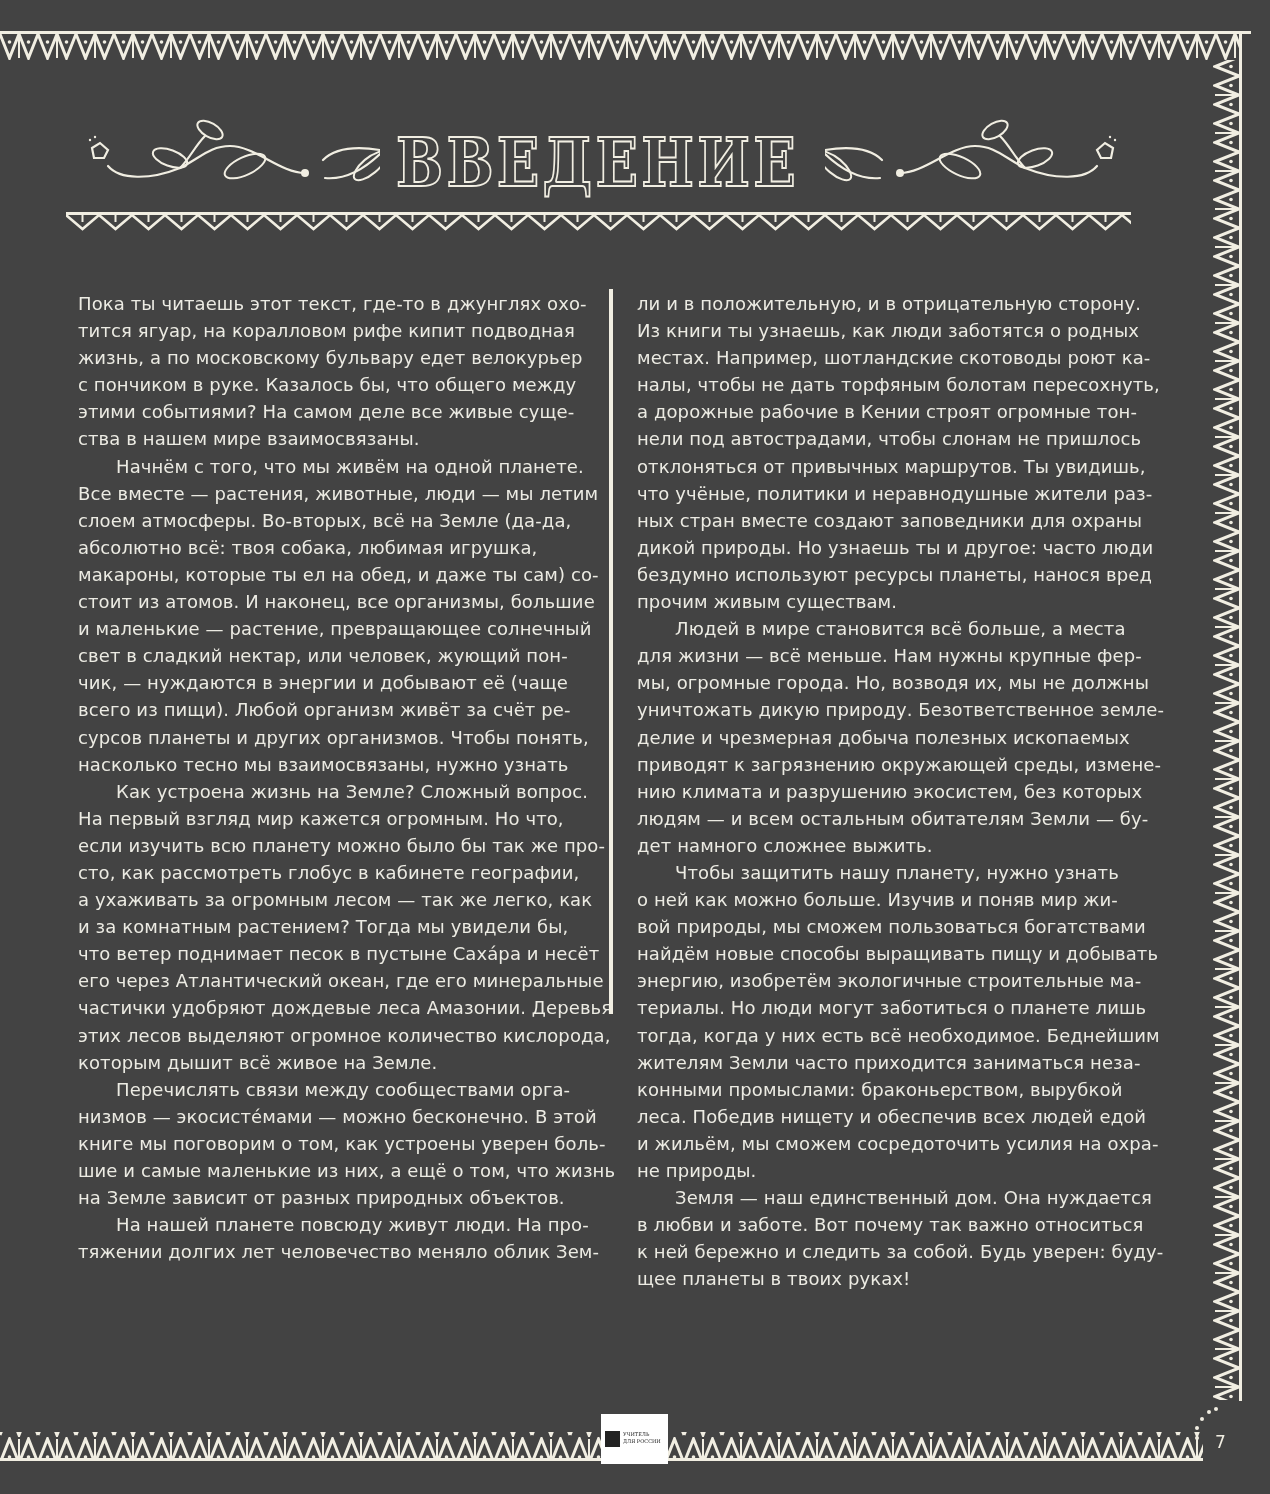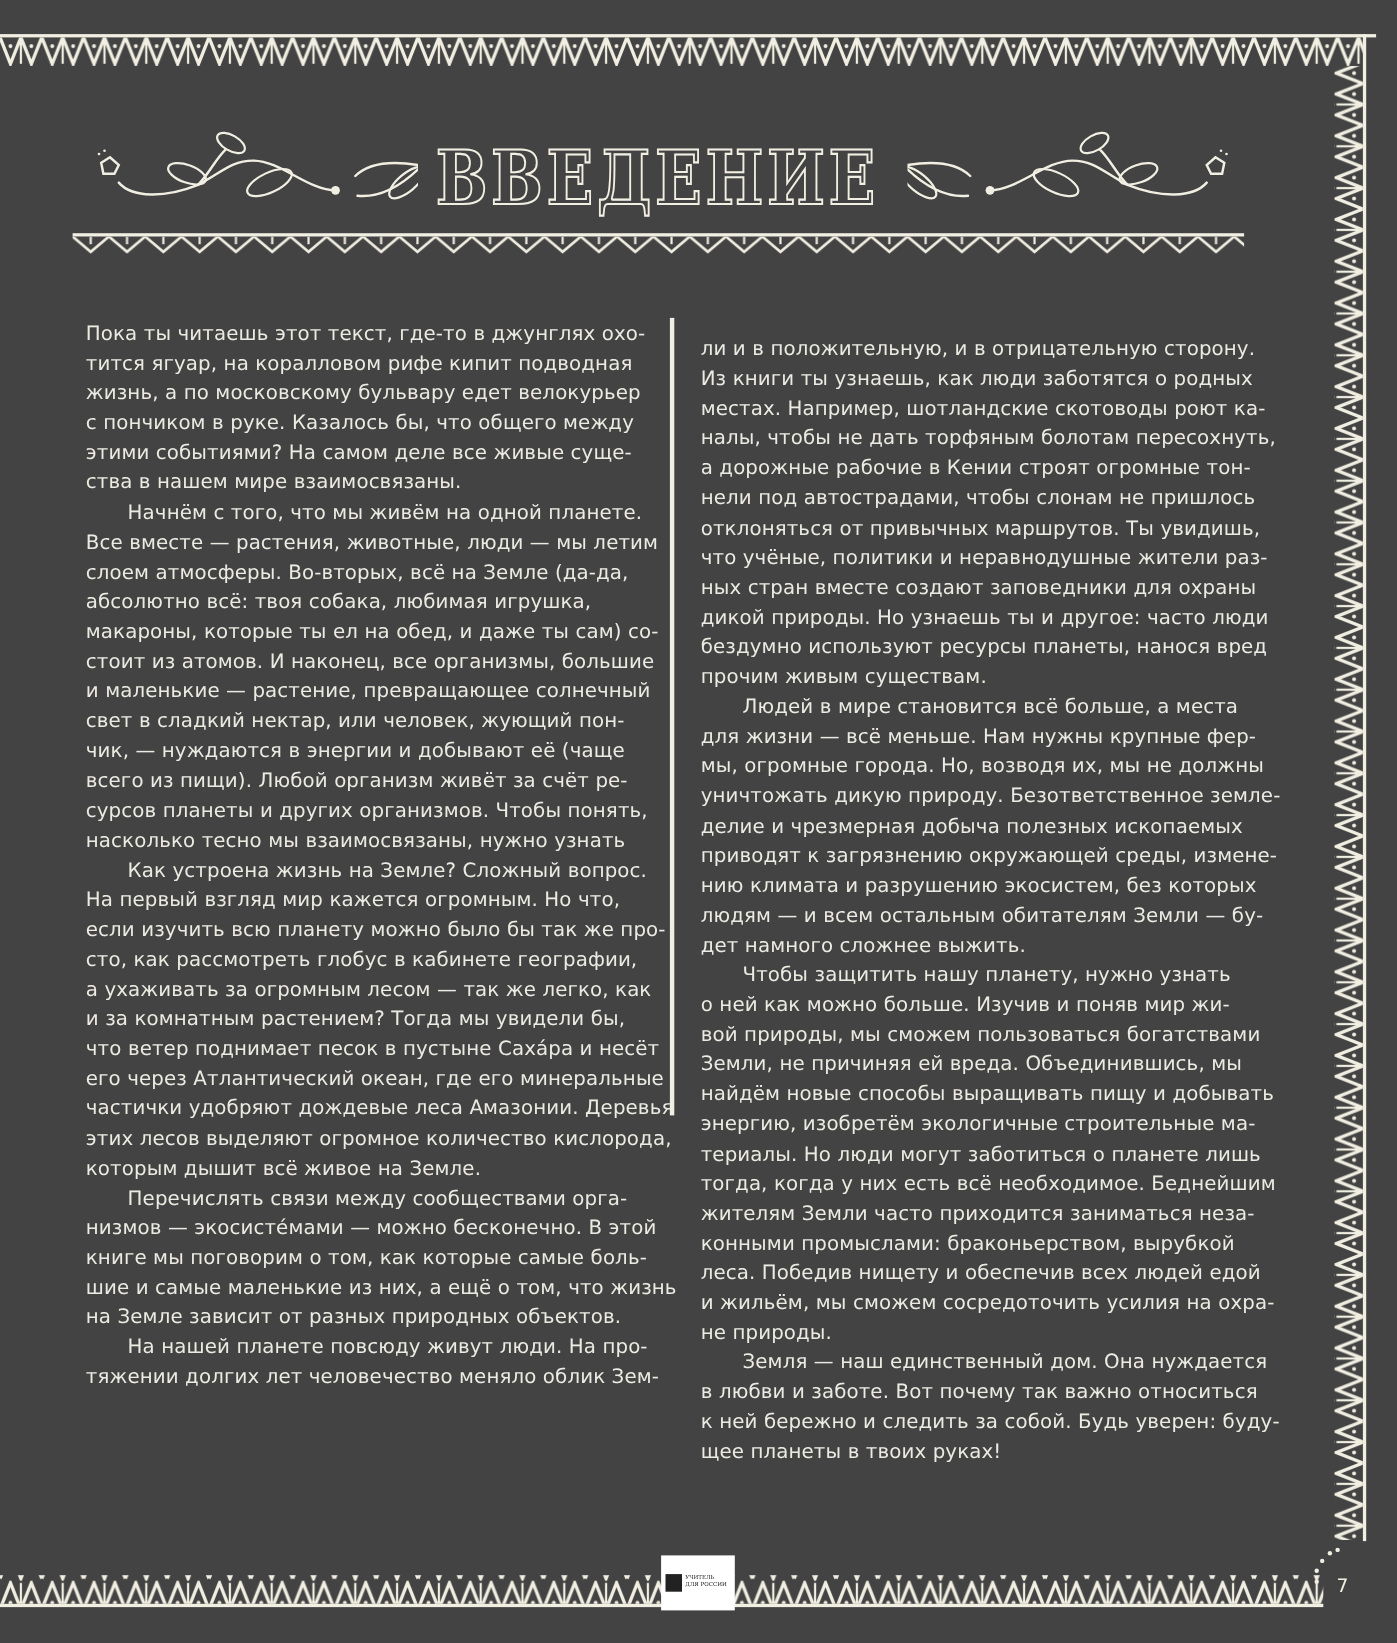--- a/index.html
+++ b/index.html
@@ -29,21 +29,21 @@
   }
   .ornament { position: absolute; }
   .column {
     position: absolute;
     font-size: 18px;
     line-height: 27.1px;
     color: #ecebe3;
     letter-spacing: 0.1px;
   }
   .col-left { left: 78px; top: 290px; width: 520px; }
-  .col-right { left: 637px; top: 304px; width: 520px; }
+  .col-right { left: 637px; top: 290px; width: 520px; }
   .line { white-space: nowrap; display: block; height: 27.1px; }
   .line.indent { padding-left: 38px; }
   .divider {
     position: absolute; left: 609px; top: 289px; width: 4px; height: 725px;
     background: #f1eee2;
   }
   .logo {
     position: absolute; left: 601px; top: 1414px; width: 67px; height: 50px;
     background: #ffffff;
   }
@@ -178,21 +178,21 @@
     <span class="line">сто, как рассмотреть глобус в кабинете географии,</span>
     <span class="line">а ухаживать за огромным лесом — так же легко, как</span>
     <span class="line">и за комнатным растением? Тогда мы увидели бы,</span>
     <span class="line">что ветер поднимает песок в пустыне Сахáра и несёт</span>
     <span class="line">его через Атлантический океан, где его минеральные</span>
     <span class="line">частички удобряют дождевые леса Амазонии. Деревья</span>
     <span class="line">этих лесов выделяют огромное количество кислорода,</span>
     <span class="line">которым дышит всё живое на Земле.</span>
     <span class="line indent">Перечислять связи между сообществами орга-</span>
     <span class="line">низмов — экосистéмами — можно бесконечно. В этой</span>
-    <span class="line">книге мы поговорим о том, как которые самые боль-</span>
+    <span class="line">книге мы поговорим о том, как устроены уверен боль-</span>
     <span class="line">шие и самые маленькие из них, а ещё о том, что жизнь</span>
     <span class="line">на Земле зависит от разных природных объектов.</span>
     <span class="line indent">На нашей планете повсюду живут люди. На про-</span>
     <span class="line">тяжении долгих лет человечество меняло облик Зем-</span>
   </div>
 
 <div class="divider"></div>
 
 <div class="column col-right" id="col-right">
     <span class="line">ли и в положительную, и в отрицательную сторону.</span>
@@ -212,21 +212,20 @@
     <span class="line">мы, огромные города. Но, возводя их, мы не должны</span>
     <span class="line">уничтожать дикую природу. Безответственное земле-</span>
     <span class="line">делие и чрезмерная добыча полезных ископаемых</span>
     <span class="line">приводят к загрязнению окружающей среды, измене-</span>
     <span class="line">нию климата и разрушению экосистем, без которых</span>
     <span class="line">людям — и всем остальным обитателям Земли — бу-</span>
     <span class="line">дет намного сложнее выжить.</span>
     <span class="line indent">Чтобы защитить нашу планету, нужно узнать</span>
     <span class="line">о ней как можно больше. Изучив и поняв мир жи-</span>
     <span class="line">вой природы, мы сможем пользоваться богатствами</span>
-    <span class="line">Земли, не причиняя ей вреда. Объединившись, мы</span>
     <span class="line">найдём новые способы выращивать пищу и добывать</span>
     <span class="line">энергию, изобретём экологичные строительные ма-</span>
     <span class="line">териалы. Но люди могут заботиться о планете лишь</span>
     <span class="line">тогда, когда у них есть всё необходимое. Беднейшим</span>
     <span class="line">жителям Земли часто приходится заниматься неза-</span>
     <span class="line">конными промыслами: браконьерством, вырубкой</span>
     <span class="line">леса. Победив нищету и обеспечив всех людей едой</span>
     <span class="line">и жильём, мы сможем сосредоточить усилия на охра-</span>
     <span class="line">не природы.</span>
     <span class="line indent">Земля — наш единственный дом. Она нуждается</span>

